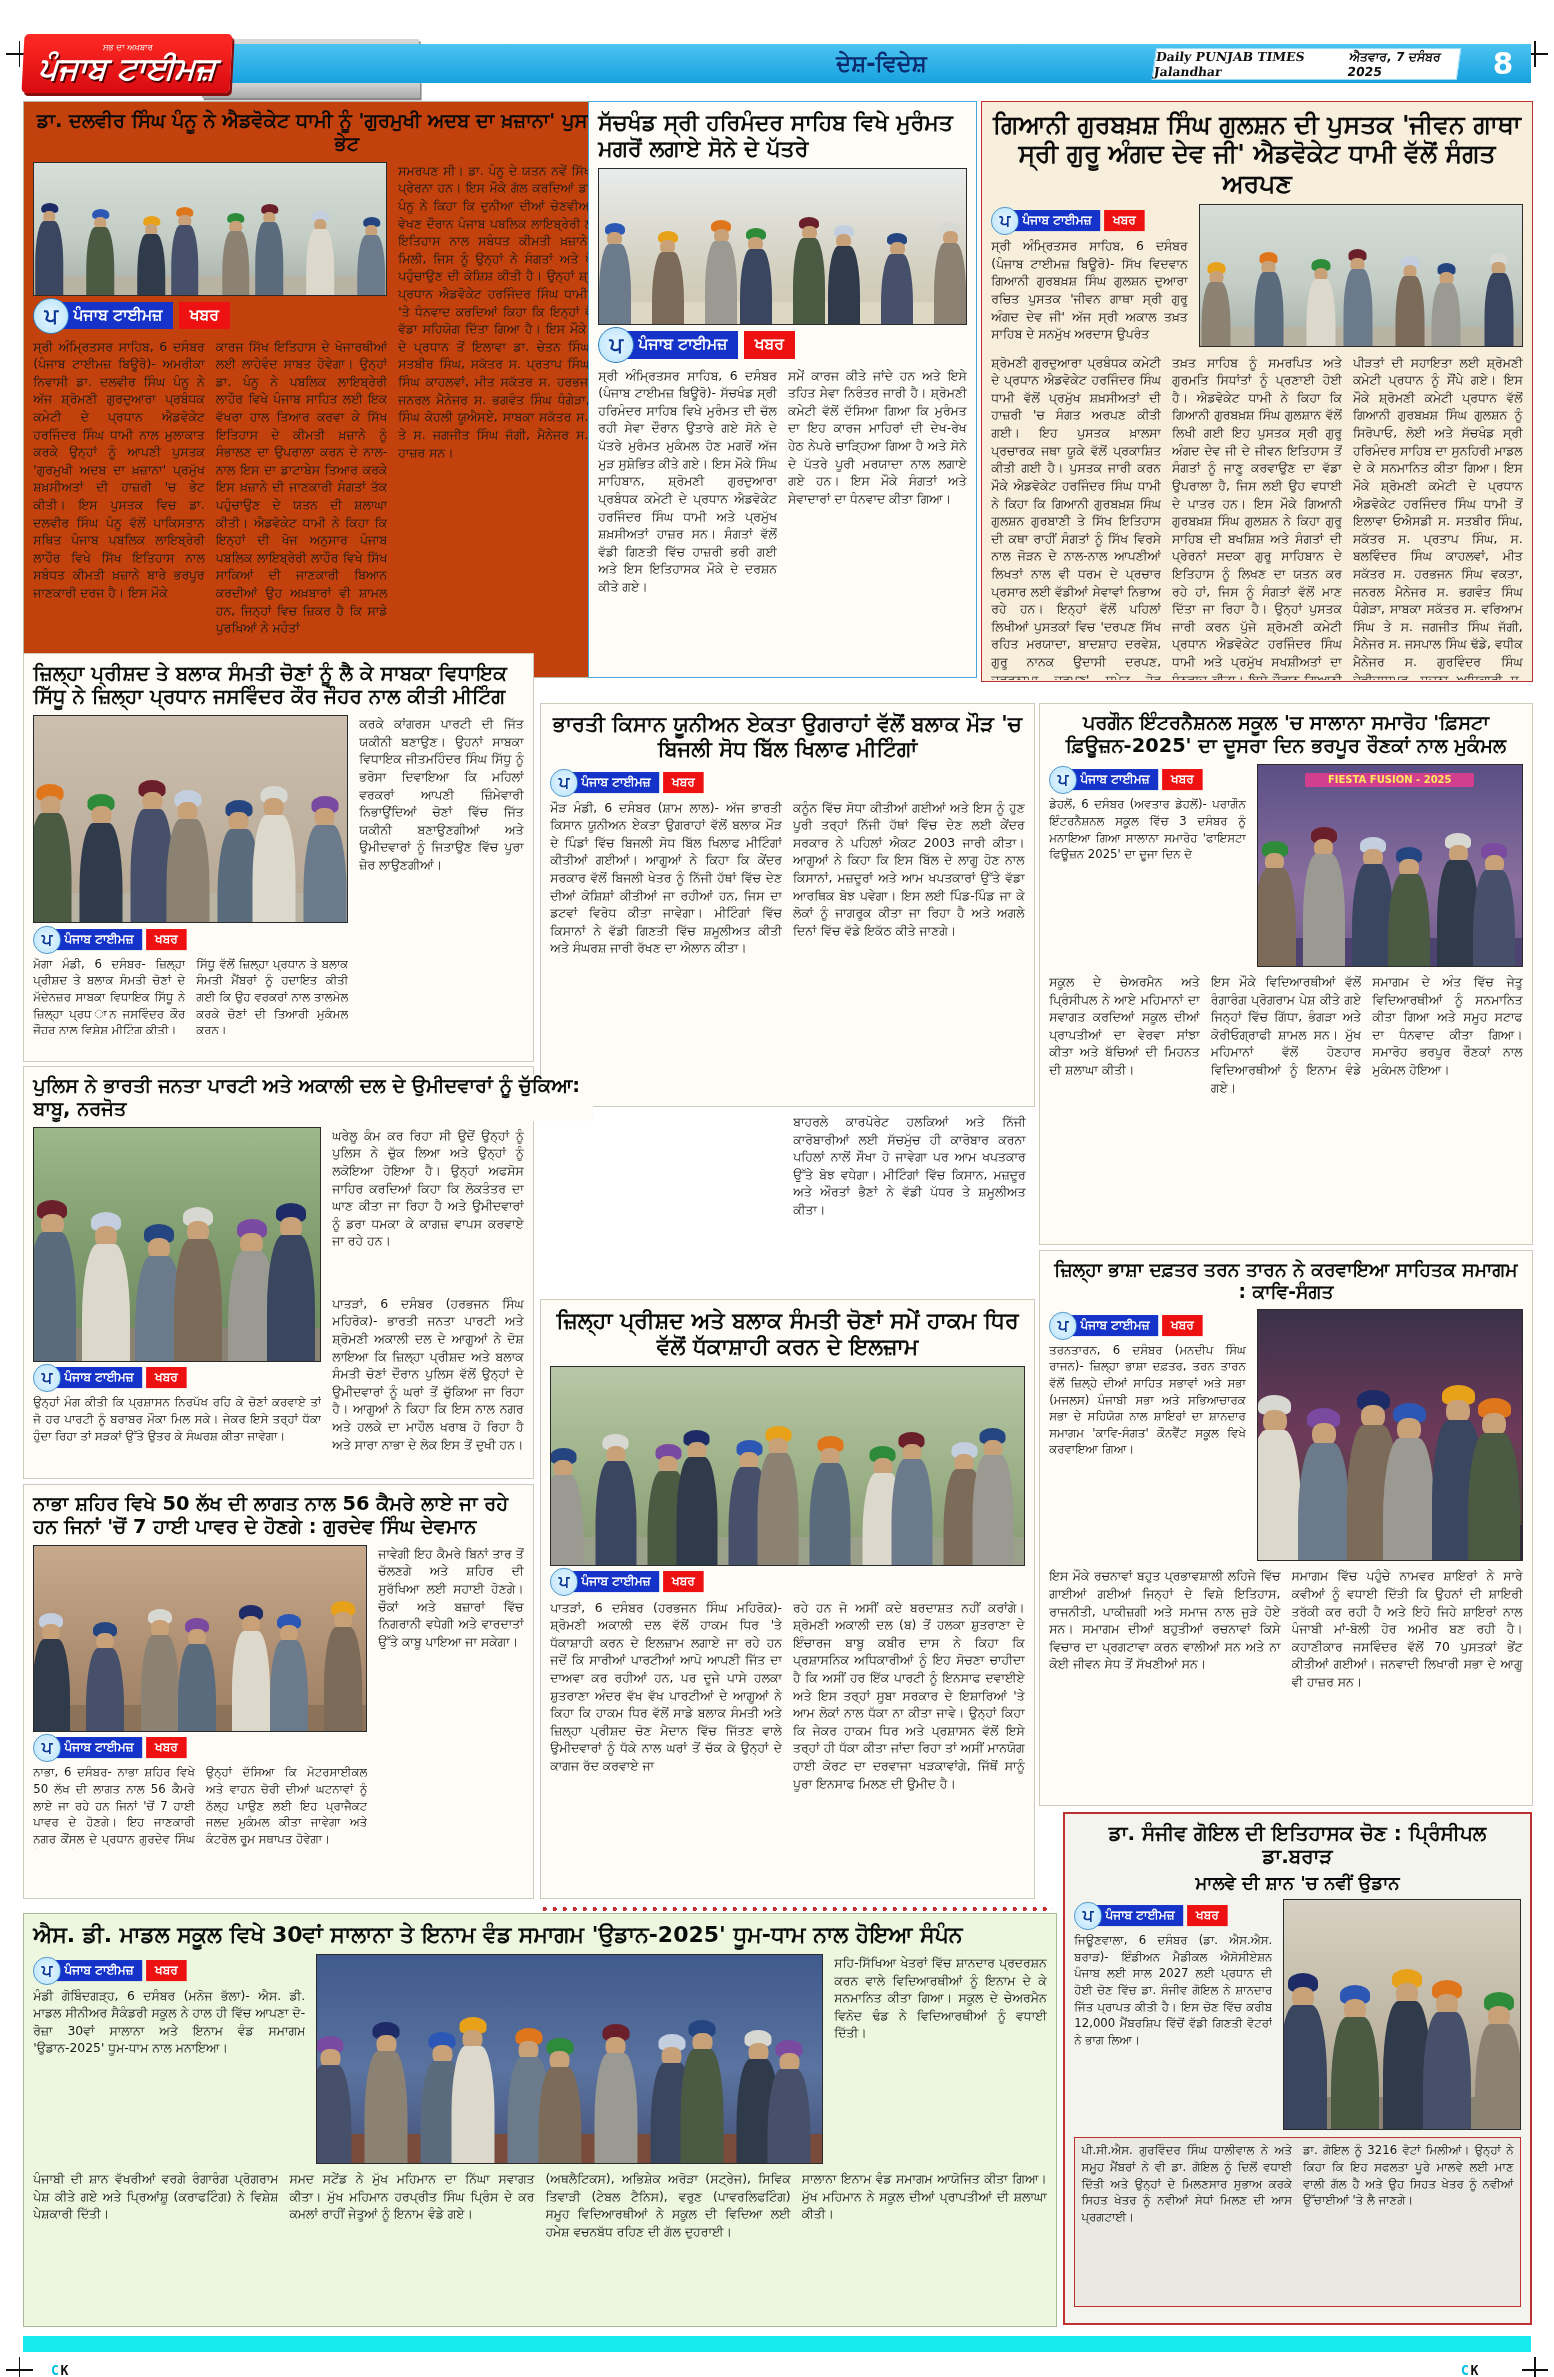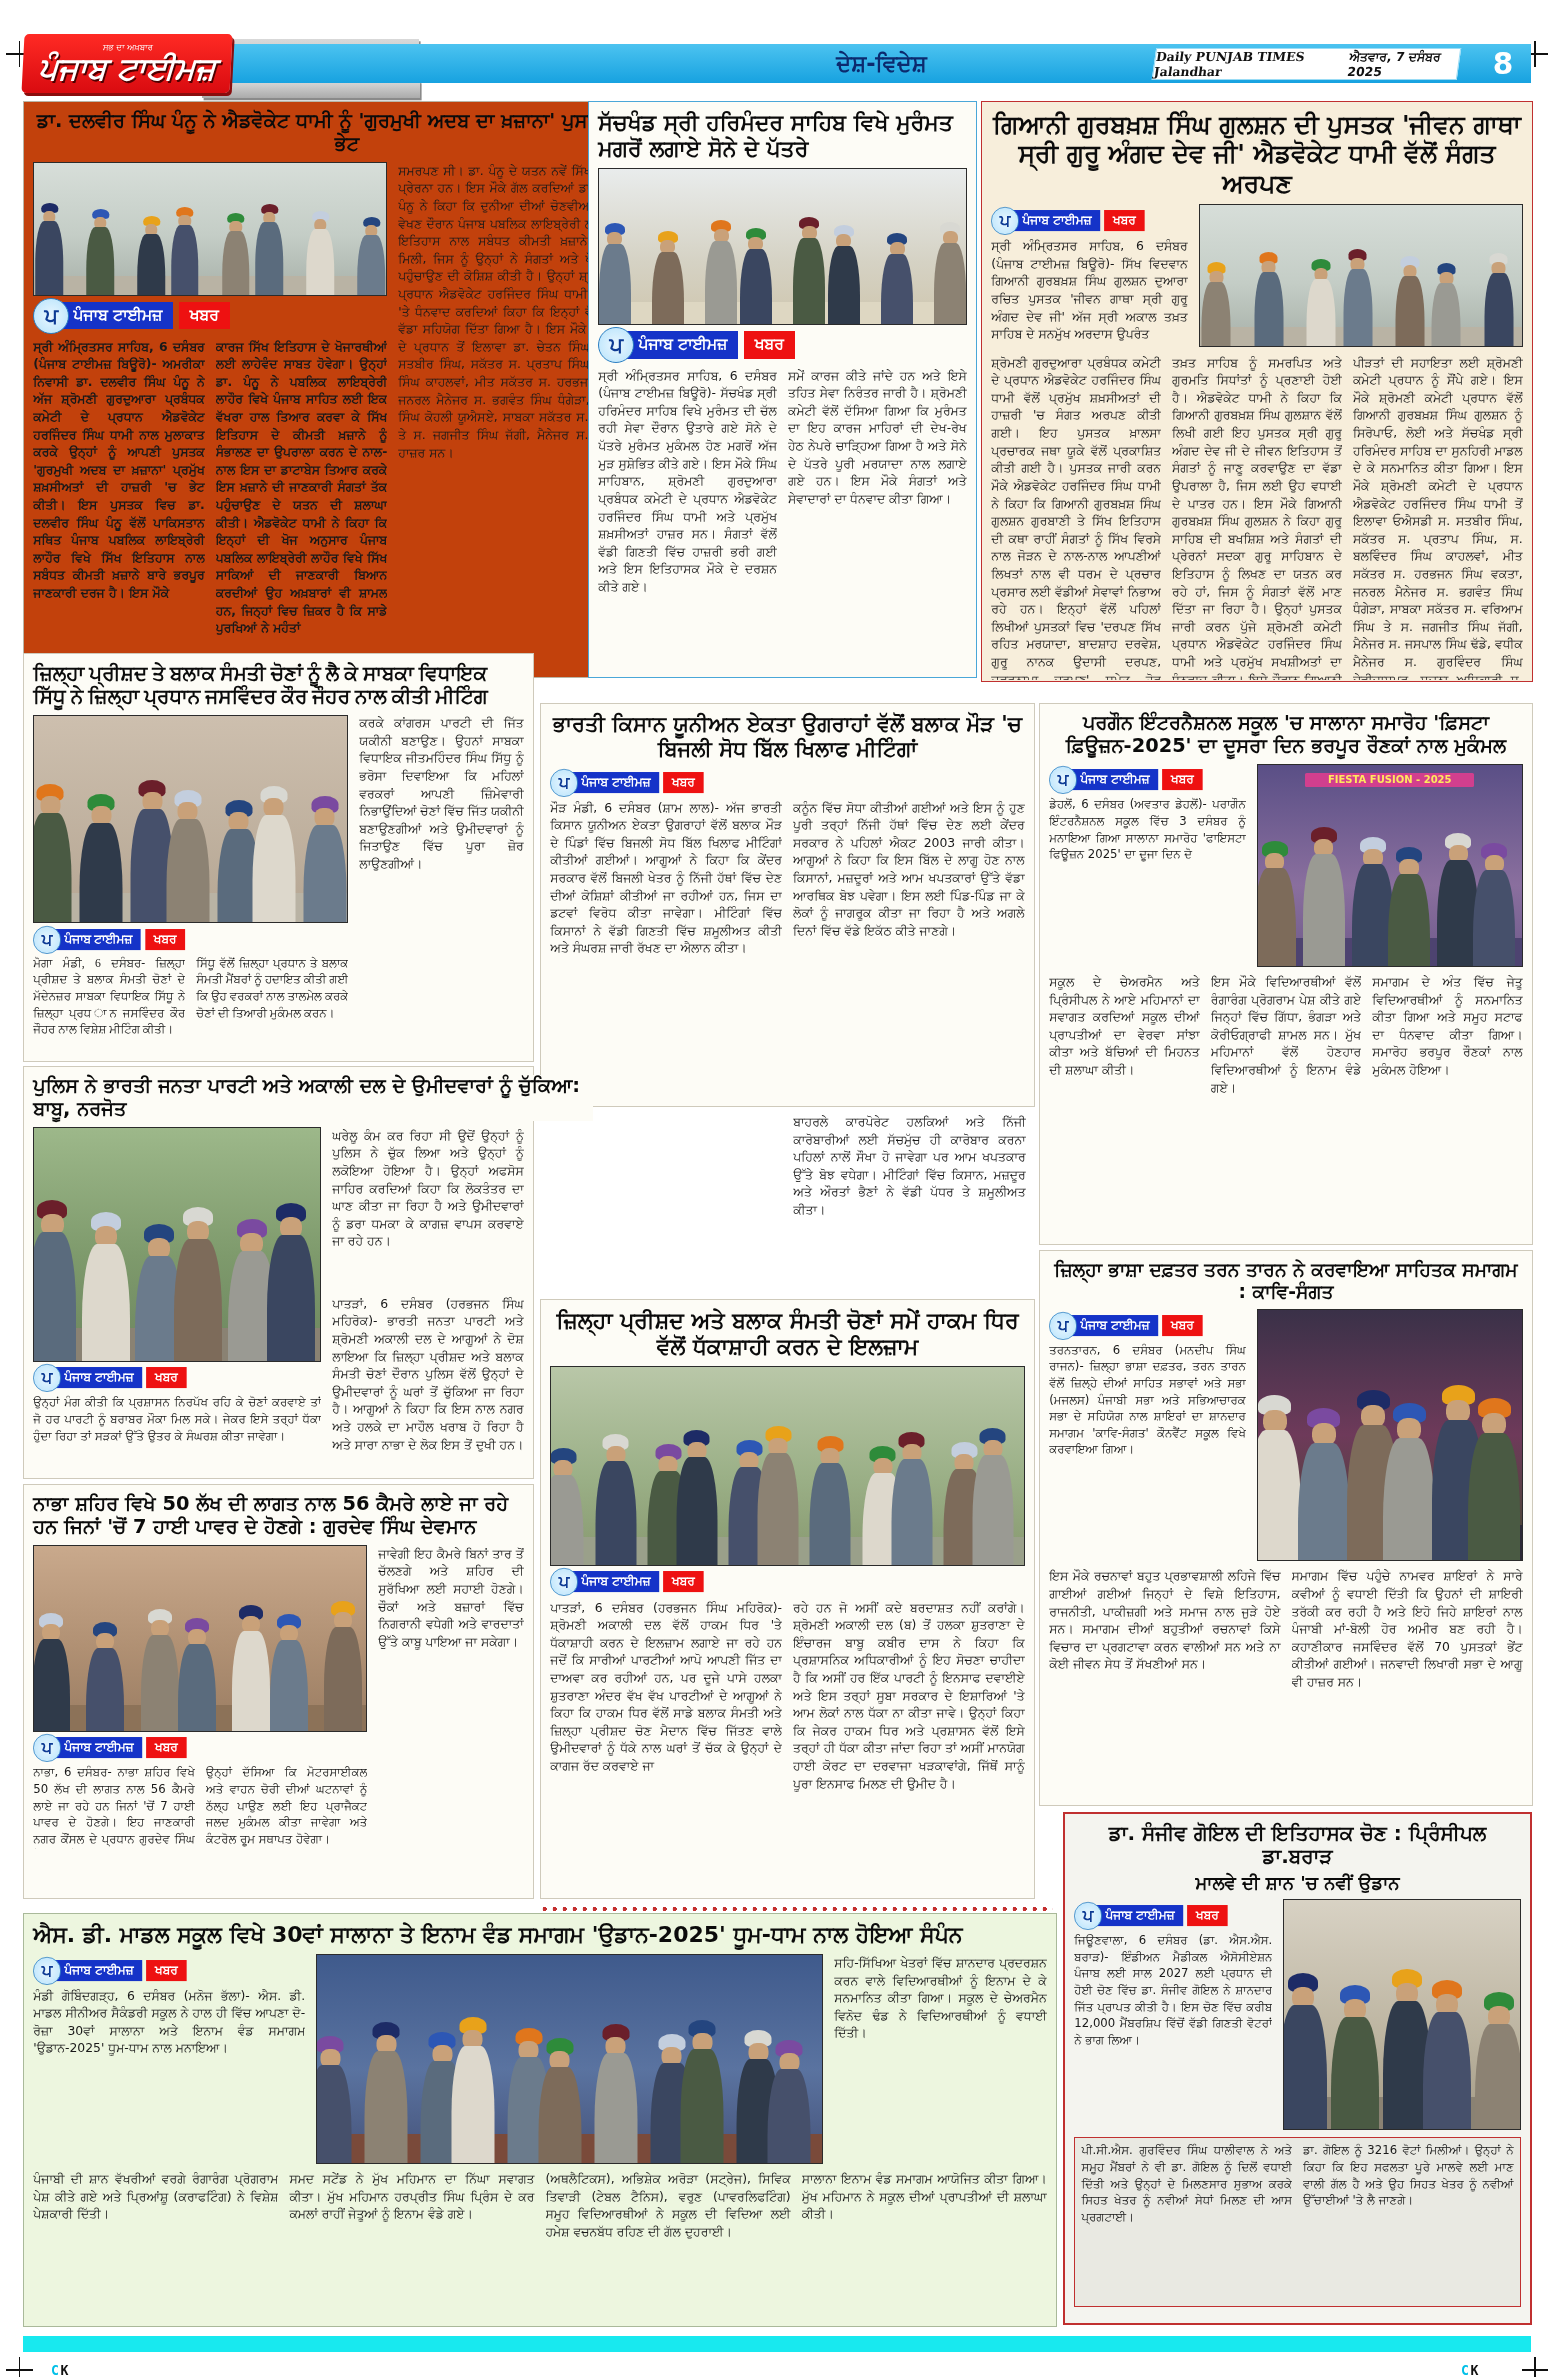--- a/index.html
+++ b/index.html
@@ -123,21 +123,21 @@
                 <div style="width:27.5px;height:132px;background:#6b7b8c;border-radius:32% 32% 0 0;margin:-1.7px auto 0;"></div>
               </div>
             </div>
             <div class="floor"></div>
           </div>
       <div class="badge">
         <span class="bcirc">ਪ</span>
         <span class="bbrand">ਪੰਜਾਬ ਟਾਈਮਜ਼</span>
         <span class="blabel">ਖਬਰ</span>
       </div>
-      <div class="row" style="height:311px;font-weight:bold;">
+      <div class="row" style="height:311px;">
         <div class="colx">ਸ੍ਰੀ ਅੰਮ੍ਰਿਤਸਰ ਸਾਹਿਬ, 6 ਦਸੰਬਰ (ਪੰਜਾਬ ਟਾਈਮਜ਼ ਬਿਊਰੋ)- ਅਮਰੀਕਾ ਨਿਵਾਸੀ ਡਾ. ਦਲਵੀਰ ਸਿੰਘ ਪੰਨੂ ਨੇ ਅੱਜ ਸ਼੍ਰੋਮਣੀ ਗੁਰਦੁਆਰਾ ਪ੍ਰਬੰਧਕ ਕਮੇਟੀ ਦੇ ਪ੍ਰਧਾਨ ਐਡਵੋਕੇਟ ਹਰਜਿੰਦਰ ਸਿੰਘ ਧਾਮੀ ਨਾਲ ਮੁਲਾਕਾਤ ਕਰਕੇ ਉਨ੍ਹਾਂ ਨੂੰ ਆਪਣੀ ਪੁਸਤਕ 'ਗੁਰਮੁਖੀ ਅਦਬ ਦਾ ਖ਼ਜ਼ਾਨਾ' ਪ੍ਰਮੁੱਖ ਸ਼ਖ਼ਸੀਅਤਾਂ ਦੀ ਹਾਜ਼ਰੀ 'ਚ ਭੇਟ ਕੀਤੀ। ਇਸ ਪੁਸਤਕ ਵਿਚ ਡਾ. ਦਲਵੀਰ ਸਿੰਘ ਪੰਨੂ ਵੱਲੋਂ ਪਾਕਿਸਤਾਨ ਸਥਿਤ ਪੰਜਾਬ ਪਬਲਿਕ ਲਾਇਬ੍ਰੇਰੀ ਲਾਹੌਰ ਵਿਖੇ ਸਿੱਖ ਇਤਿਹਾਸ ਨਾਲ ਸਬੰਧਤ ਕੀਮਤੀ ਖ਼ਜ਼ਾਨੇ ਬਾਰੇ ਭਰਪੂਰ ਜਾਣਕਾਰੀ ਦਰਜ ਹੈ। ਇਸ ਮੌਕੇ</div>
         <div class="colx">ਕਾਰਜ ਸਿੱਖ ਇਤਿਹਾਸ ਦੇ ਖੋਜਾਰਥੀਆਂ ਲਈ ਲਾਹੇਵੰਦ ਸਾਬਤ ਹੋਵੇਗਾ। ਉਨ੍ਹਾਂ ਡਾ. ਪੰਨੂ ਨੇ ਪਬਲਿਕ ਲਾਇਬ੍ਰੇਰੀ ਲਾਹੌਰ ਵਿਖੇ ਪੰਜਾਬ ਸਾਹਿਤ ਲਈ ਇਕ ਵੱਖਰਾ ਹਾਲ ਤਿਆਰ ਕਰਵਾ ਕੇ ਸਿੱਖ ਇਤਿਹਾਸ ਦੇ ਕੀਮਤੀ ਖ਼ਜ਼ਾਨੇ ਨੂੰ ਸੰਭਾਲਣ ਦਾ ਉਪਰਾਲਾ ਕਰਨ ਦੇ ਨਾਲ-ਨਾਲ ਇਸ ਦਾ ਡਾਟਾਬੇਸ ਤਿਆਰ ਕਰਕੇ ਇਸ ਖ਼ਜ਼ਾਨੇ ਦੀ ਜਾਣਕਾਰੀ ਸੰਗਤਾਂ ਤੱਕ ਪਹੁੰਚਾਉਣ ਦੇ ਯਤਨ ਦੀ ਸ਼ਲਾਘਾ ਕੀਤੀ। ਐਡਵੋਕੇਟ ਧਾਮੀ ਨੇ ਕਿਹਾ ਕਿ ਇਨ੍ਹਾਂ ਦੀ ਖੋਜ ਅਨੁਸਾਰ ਪੰਜਾਬ ਪਬਲਿਕ ਲਾਇਬ੍ਰੇਰੀ ਲਾਹੌਰ ਵਿਖੇ ਸਿੱਖ ਸਾਕਿਆਂ ਦੀ ਜਾਣਕਾਰੀ ਬਿਆਨ ਕਰਦੀਆਂ ਉਹ ਅਖ਼ਬਾਰਾਂ ਵੀ ਸ਼ਾਮਲ ਹਨ, ਜਿਨ੍ਹਾਂ ਵਿਚ ਜ਼ਿਕਰ ਹੈ ਕਿ ਸਾਡੇ ਪੁਰਖਿਆਂ ਨੇ ਮਹੰਤਾਂ</div>
       </div>
     </div>
     <div class="colx" style="height:497px;">ਸਮਰਪਣ ਸੀ। ਡਾ. ਪੰਨੂ ਦੇ ਯਤਨ ਨਵੇਂ ਸਿੱਖ ਸਕਾਲਰਾਂ ਲਈ ਪ੍ਰੇਰਨਾ ਹਨ। ਇਸ ਮੌਕੇ ਗੱਲ ਕਰਦਿਆਂ ਡਾ. ਦਲਵੀਰ ਸਿੰਘ ਪੰਨੂ ਨੇ ਕਿਹਾ ਕਿ ਦੁਨੀਆ ਦੀਆਂ ਚੋਣਵੀਆਂ ਲਾਇਬ੍ਰੇਰੀਆਂ ਵੇਖਣ ਦੌਰਾਨ ਪੰਜਾਬ ਪਬਲਿਕ ਲਾਇਬ੍ਰੇਰੀ ਲਾਹੌਰ ਵਿਖੇ ਸਿੱਖ ਇਤਿਹਾਸ ਨਾਲ ਸਬੰਧਤ ਕੀਮਤੀ ਖ਼ਜ਼ਾਨੇ ਦੀ ਜਾਣਕਾਰੀ ਮਿਲੀ, ਜਿਸ ਨੂੰ ਉਨ੍ਹਾਂ ਨੇ ਸੰਗਤਾਂ ਅਤੇ ਖੋਜਾਰਥੀਆਂ ਤੱਕ ਪਹੁੰਚਾਉਣ ਦੀ ਕੋਸ਼ਿਸ਼ ਕੀਤੀ ਹੈ। ਉਨ੍ਹਾਂ ਸ਼੍ਰੋਮਣੀ ਕਮੇਟੀ ਦੇ ਪ੍ਰਧਾਨ ਐਡਵੋਕੇਟ ਹਰਜਿੰਦਰ ਸਿੰਘ ਧਾਮੀ ਦਾ ਵਿਸ਼ੇਸ਼ ਤੌਰ 'ਤੇ ਧੰਨਵਾਦ ਕਰਦਿਆਂ ਕਿਹਾ ਕਿ ਇਨ੍ਹਾਂ ਵੱਲੋਂ ਸਮੇਂ-ਸਮੇਂ 'ਤੇ ਵੱਡਾ ਸਹਿਯੋਗ ਦਿੱਤਾ ਗਿਆ ਹੈ। ਇਸ ਮੌਕੇ ਸ਼੍ਰੋਮਣੀ ਕਮੇਟੀ ਦੇ ਪ੍ਰਧਾਨ ਤੋਂ ਇਲਾਵਾ ਡਾ. ਚੇਤਨ ਸਿੰਘ, ਓਐਸਡੀ ਸ. ਸਤਬੀਰ ਸਿੰਘ, ਸਕੱਤਰ ਸ. ਪ੍ਰਤਾਪ ਸਿੰਘ, ਸ. ਬਲਵਿੰਦਰ ਸਿੰਘ ਕਾਹਲਵਾਂ, ਮੀਤ ਸਕੱਤਰ ਸ. ਹਰਭਜਨ ਸਿੰਘ ਵਕਤਾ, ਜਨਰਲ ਮੈਨੇਜਰ ਸ. ਭਗਵੰਤ ਸਿੰਘ ਧੰਗੇੜਾ, ਭਾਈ ਸਤਪਾਲ ਸਿੰਘ ਕੋਹਲੀ ਯੂਐਸਏ, ਸਾਬਕਾ ਸਕੱਤਰ ਸ. ਵਰਿਆਮ ਸਿੰਘ ਤੇ ਸ. ਜਗਜੀਤ ਸਿੰਘ ਜੱਗੀ, ਮੈਨੇਜਰ ਸ. ਜਸਪਾਲ ਸਿੰਘ ਹਾਜ਼ਰ ਸਨ।</div>
   </div>
 </div>
 
 <div class="art" style="left:588px;top:101px;width:389px;height:577px;border-color:#4aa7d8;">
   <div class="hl" style="font-size:22px;text-align:left;">ਸੱਚਖੰਡ ਸ੍ਰੀ ਹਰਿਮੰਦਰ ਸਾਹਿਬ ਵਿਖੇ ਮੁਰੰਮਤ ਮਗਰੋਂ ਲਗਾਏ ਸੋਨੇ ਦੇ ਪੱਤਰੇ</div>
@@ -249,21 +249,21 @@
           <div class="floor"></div>
         </div>
   </div>
   <div class="row" style="height:326px;">
     <div class="colx">ਸ਼੍ਰੋਮਣੀ ਗੁਰਦੁਆਰਾ ਪ੍ਰਬੰਧਕ ਕਮੇਟੀ ਦੇ ਪ੍ਰਧਾਨ ਐਡਵੋਕੇਟ ਹਰਜਿੰਦਰ ਸਿੰਘ ਧਾਮੀ ਵੱਲੋਂ ਪ੍ਰਮੁੱਖ ਸ਼ਖ਼ਸੀਅਤਾਂ ਦੀ ਹਾਜ਼ਰੀ 'ਚ ਸੰਗਤ ਅਰਪਣ ਕੀਤੀ ਗਈ। ਇਹ ਪੁਸਤਕ ਖ਼ਾਲਸਾ ਪ੍ਰਚਾਰਕ ਜਥਾ ਯੂਕੇ ਵੱਲੋਂ ਪ੍ਰਕਾਸ਼ਿਤ ਕੀਤੀ ਗਈ ਹੈ। ਪੁਸਤਕ ਜਾਰੀ ਕਰਨ ਮੌਕੇ ਐਡਵੋਕੇਟ ਹਰਜਿੰਦਰ ਸਿੰਘ ਧਾਮੀ ਨੇ ਕਿਹਾ ਕਿ ਗਿਆਨੀ ਗੁਰਬਖ਼ਸ਼ ਸਿੰਘ ਗੁਲਸ਼ਨ ਗੁਰਬਾਣੀ ਤੇ ਸਿੱਖ ਇਤਿਹਾਸ ਦੀ ਕਥਾ ਰਾਹੀਂ ਸੰਗਤਾਂ ਨੂੰ ਸਿੱਖ ਵਿਰਸੇ ਨਾਲ ਜੋੜਨ ਦੇ ਨਾਲ-ਨਾਲ ਆਪਣੀਆਂ ਲਿਖਤਾਂ ਨਾਲ ਵੀ ਧਰਮ ਦੇ ਪ੍ਰਚਾਰ ਪ੍ਰਸਾਰ ਲਈ ਵੱਡੀਆਂ ਸੇਵਾਵਾਂ ਨਿਭਾਅ ਰਹੇ ਹਨ। ਇਨ੍ਹਾਂ ਵੱਲੋਂ ਪਹਿਲਾਂ ਲਿਖੀਆਂ ਪੁਸਤਕਾਂ ਵਿਚ 'ਦਰਪਣ ਸਿੱਖ ਰਹਿਤ ਮਰਯਾਦਾ, ਬਾਦਸ਼ਾਹ ਦਰਵੇਸ਼, ਗੁਰੂ ਨਾਨਕ ਉਦਾਸੀ ਦਰਪਣ, ਜ਼ਫ਼ਰਨਾਮਾ ਦਰਪਣ' ਸਮੇਤ ਹੋਰ ਪੁਸਤਕਾਂ ਸ਼ਾਮਲ ਹਨ।</div>
     <div class="colx">ਤਖ਼ਤ ਸਾਹਿਬ ਨੂੰ ਸਮਰਪਿਤ ਅਤੇ ਗੁਰਮਤਿ ਸਿਧਾਂਤਾਂ ਨੂੰ ਪ੍ਰਣਾਈ ਹੋਈ ਹੈ। ਐਡਵੋਕੇਟ ਧਾਮੀ ਨੇ ਕਿਹਾ ਕਿ ਗਿਆਨੀ ਗੁਰਬਖ਼ਸ਼ ਸਿੰਘ ਗੁਲਸ਼ਾਨ ਵੱਲੋਂ ਲਿਖੀ ਗਈ ਇਹ ਪੁਸਤਕ ਸ੍ਰੀ ਗੁਰੂ ਅੰਗਦ ਦੇਵ ਜੀ ਦੇ ਜੀਵਨ ਇਤਿਹਾਸ ਤੋਂ ਸੰਗਤਾਂ ਨੂੰ ਜਾਣੂ ਕਰਵਾਉਣ ਦਾ ਵੱਡਾ ਉਪਰਾਲਾ ਹੈ, ਜਿਸ ਲਈ ਉਹ ਵਧਾਈ ਦੇ ਪਾਤਰ ਹਨ। ਇਸ ਮੌਕੇ ਗਿਆਨੀ ਗੁਰਬਖ਼ਸ਼ ਸਿੰਘ ਗੁਲਸ਼ਨ ਨੇ ਕਿਹਾ ਗੁਰੂ ਸਾਹਿਬ ਦੀ ਬਖਸ਼ਿਸ਼ ਅਤੇ ਸੰਗਤਾਂ ਦੀ ਪ੍ਰੇਰਨਾਂ ਸਦਕਾ ਗੁਰੂ ਸਾਹਿਬਾਨ ਦੇ ਇਤਿਹਾਸ ਨੂੰ ਲਿਖਣ ਦਾ ਯਤਨ ਕਰ ਰਹੇ ਹਾਂ, ਜਿਸ ਨੂੰ ਸੰਗਤਾਂ ਵੱਲੋਂ ਮਾਣ ਦਿੱਤਾ ਜਾ ਰਿਹਾ ਹੈ। ਉਨ੍ਹਾਂ ਪੁਸਤਕ ਜਾਰੀ ਕਰਨ ਪੁੱਜੇ ਸ਼੍ਰੋਮਣੀ ਕਮੇਟੀ ਪ੍ਰਧਾਨ ਐਡਵੋਕੇਟ ਹਰਜਿੰਦਰ ਸਿੰਘ ਧਾਮੀ ਅਤੇ ਪ੍ਰਮੁੱਖ ਸਖਸ਼ੀਅਤਾਂ ਦਾ ਧੰਨਵਾਦ ਕੀਤਾ। ਇਸੇ ਦੌਰਾਨ ਗਿਆਨੀ ਗੁਰਬਖ਼ਸ਼</div>
     <div class="colx">ਪੀੜਤਾਂ ਦੀ ਸਹਾਇਤਾ ਲਈ ਸ਼੍ਰੋਮਣੀ ਕਮੇਟੀ ਪ੍ਰਧਾਨ ਨੂੰ ਸੌਂਪੇ ਗਏ। ਇਸ ਮੌਕੇ ਸ਼੍ਰੋਮਣੀ ਕਮੇਟੀ ਪ੍ਰਧਾਨ ਵੱਲੋਂ ਗਿਆਨੀ ਗੁਰਬਖ਼ਸ਼ ਸਿੰਘ ਗੁਲਸ਼ਨ ਨੂੰ ਸਿਰੋਪਾਓ, ਲੋਈ ਅਤੇ ਸੱਚਖੰਡ ਸ੍ਰੀ ਹਰਿਮੰਦਰ ਸਾਹਿਬ ਦਾ ਸੁਨਹਿਰੀ ਮਾਡਲ ਦੇ ਕੇ ਸਨਮਾਨਿਤ ਕੀਤਾ ਗਿਆ। ਇਸ ਮੌਕੇ ਸ਼੍ਰੋਮਣੀ ਕਮੇਟੀ ਦੇ ਪ੍ਰਧਾਨ ਐਡਵੋਕੇਟ ਹਰਜਿੰਦਰ ਸਿੰਘ ਧਾਮੀ ਤੋਂ ਇਲਾਵਾ ਓਐਸਡੀ ਸ. ਸਤਬੀਰ ਸਿੰਘ, ਸਕੱਤਰ ਸ. ਪ੍ਰਤਾਪ ਸਿੰਘ, ਸ. ਬਲਵਿੰਦਰ ਸਿੰਘ ਕਾਹਲਵਾਂ, ਮੀਤ ਸਕੱਤਰ ਸ. ਹਰਭਜਨ ਸਿੰਘ ਵਕਤਾ, ਜਨਰਲ ਮੈਨੇਜਰ ਸ. ਭਗਵੰਤ ਸਿੰਘ ਧੰਗੇੜਾ, ਸਾਬਕਾ ਸਕੱਤਰ ਸ. ਵਰਿਆਮ ਸਿੰਘ ਤੇ ਸ. ਜਗਜੀਤ ਸਿੰਘ ਜੱਗੀ, ਮੈਨੇਜਰ ਸ. ਜਸਪਾਲ ਸਿੰਘ ਢੱਡੇ, ਵਧੀਕ ਮੈਨੇਜਰ ਸ. ਗੁਰਵਿੰਦਰ ਸਿੰਘ ਦੇਵੀਦਾਸਪੁਰ, ਸੂਚਨਾ ਅਧਿਕਾਰੀ ਸ. ਅੰਮ੍ਰਿਤਪਾਲ ਸਿੰਘ ਹਾਜ਼ਰ ਸਨ।</div>
   </div>
 </div>
 
-<div class="art" style="left:23px;top:653px;width:511px;height:409px;border-color:#cfcabb;font-family:Liberation Serif, serif;">
+<div class="art" style="left:23px;top:653px;width:511px;height:409px;border-color:#cfcabb;">
   <div class="hl" style="font-size:20px;text-align:left;">ਜ਼ਿਲ੍ਹਾ ਪ੍ਰੀਸ਼ਦ ਤੇ ਬਲਾਕ ਸੰਮਤੀ ਚੋਣਾਂ ਨੂੰ ਲੈ ਕੇ ਸਾਬਕਾ ਵਿਧਾਇਕ ਸਿੱਧੂ ਨੇ ਜ਼ਿਲ੍ਹਾ ਪ੍ਰਧਾਨ ਜਸਵਿੰਦਰ ਕੌਰ ਜੌਹਰ ਨਾਲ ਕੀਤੀ ਮੀਟਿੰਗ</div>
   <div class="row">
     <div style="flex:0 0 315px;">
       <div class="photo" style="height:206px;background:linear-gradient(180deg,#cdbfae,#b5a693);">
             <div style="position:absolute;inset:0;z-index:1;">
               <div style="position:absolute;left:5.142857142857143%;top:68px;transform:translateX(-50%);">
                 <div style="width:27px;height:16.6px;background:#e0761c;border-radius:50% 50% 28% 28%;margin:0 auto;"></div>
                 <div style="width:20px;height:19px;background:#c9a179;border-radius:42%;margin:-4.3px auto 0;"></div>
                 <div style="width:43px;height:206px;background:#4a5a43;border-radius:32% 32% 0 0;margin:-2.7px auto 0;"></div>
               </div>

